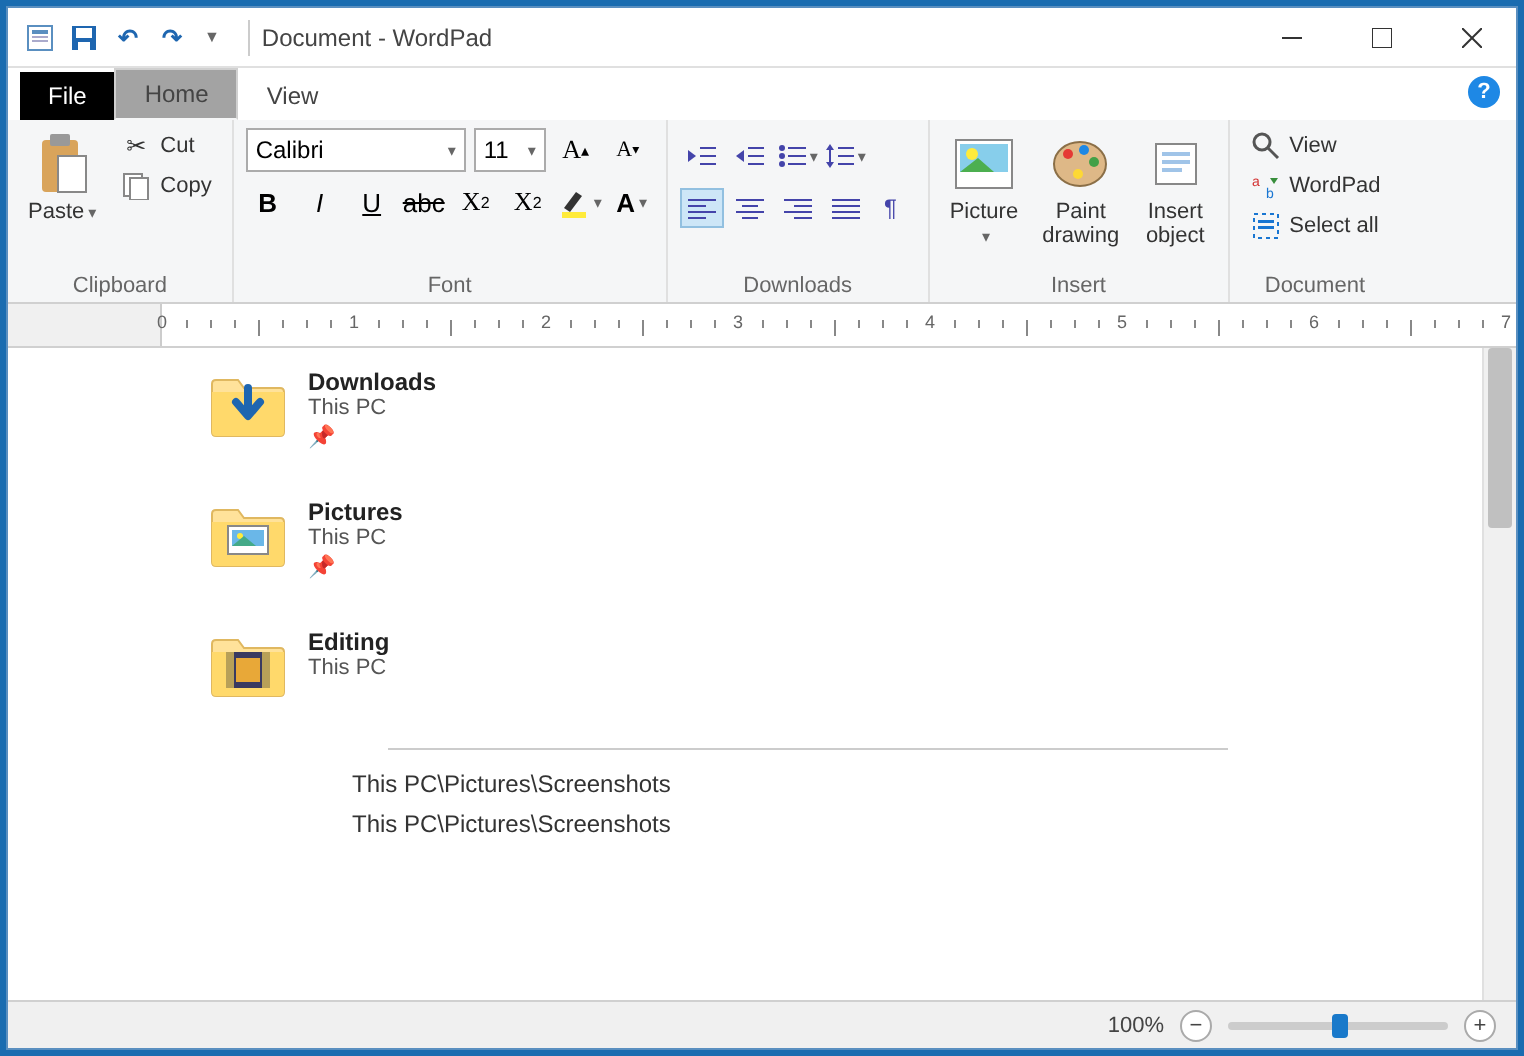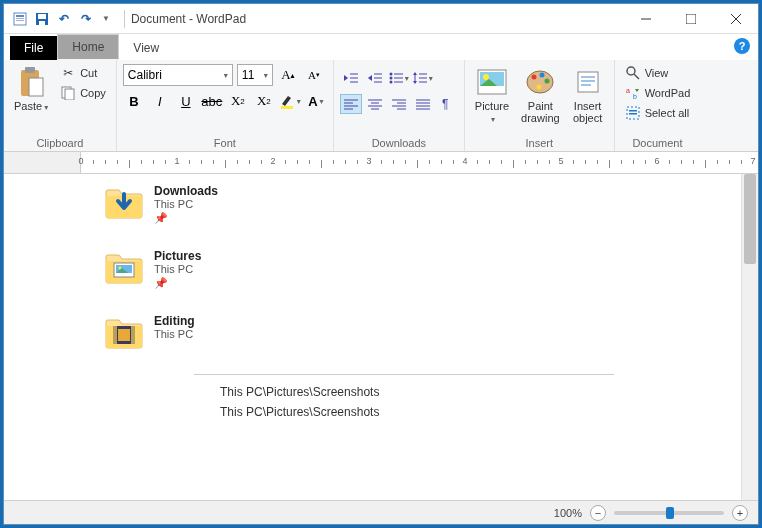--- a/index.html
+++ b/index.html
@@ -43,21 +43,21 @@
 .ticknum { position:absolute; top:4px; font-size:9px; transform:translateX(-50%); }
 .doc-area { flex:1; display:flex; overflow:hidden; background:#fff; position:relative; }
 .doc-content { flex:1; padding:10px 0 10px 100px; overflow:auto; }
 .folder-item { display:flex; gap:10px; margin-bottom:24px; }
 .folder-icon { width:40px; height:36px; position:relative; }
 .folder-svg { width:40px; height:36px; }
 .folder-text .name { font-size:12px; font-weight:600; color:#222; }
 .folder-text .sub { font-size:11px; color:#555; }
 .pin { font-size:11px; color:#888; margin-top:2px; }
 .hr { border-top:1px solid #ccc; margin:18px 0 10px 90px; width:420px; }
-.pathline { font-size:12px; color:#333; margin-left:116px; margin-bottom:6px; }
+.pathline { font-size:12px; color:#333; margin-left:72px; margin-bottom:6px; }
 .scrollbar { width:17px; background:#f0f0f0; border-left:1px solid #e0e0e0; position:relative; }
 .scroll-thumb { position:absolute; left:2px; right:2px; top:0; height:90px; background:#c0c0c0; border-radius:2px; }
 .statusbar { height:24px; background:#f0f0f0; border-top:1px solid #d0d0d0; display:flex; align-items:center; justify-content:flex-end; gap:8px; padding:0 10px; font-size:11px; color:#444; }
 .zoom-slider { width:110px; height:4px; background:#ccc; position:relative; border-radius:2px; }
 .zoom-thumb { position:absolute; top:-4px; left:52px; width:8px; height:12px; background:#1979ca; border-radius:2px; }
 .zoombtn { width:16px; height:16px; border:1px solid #aaa; border-radius:50%; display:flex; align-items:center; justify-content:center; font-size:11px; cursor:pointer; background:#fff; }
 .dd { font-size:8px; color:#666; margin-left:2px; }
 </style>
 </head>
 <body>

